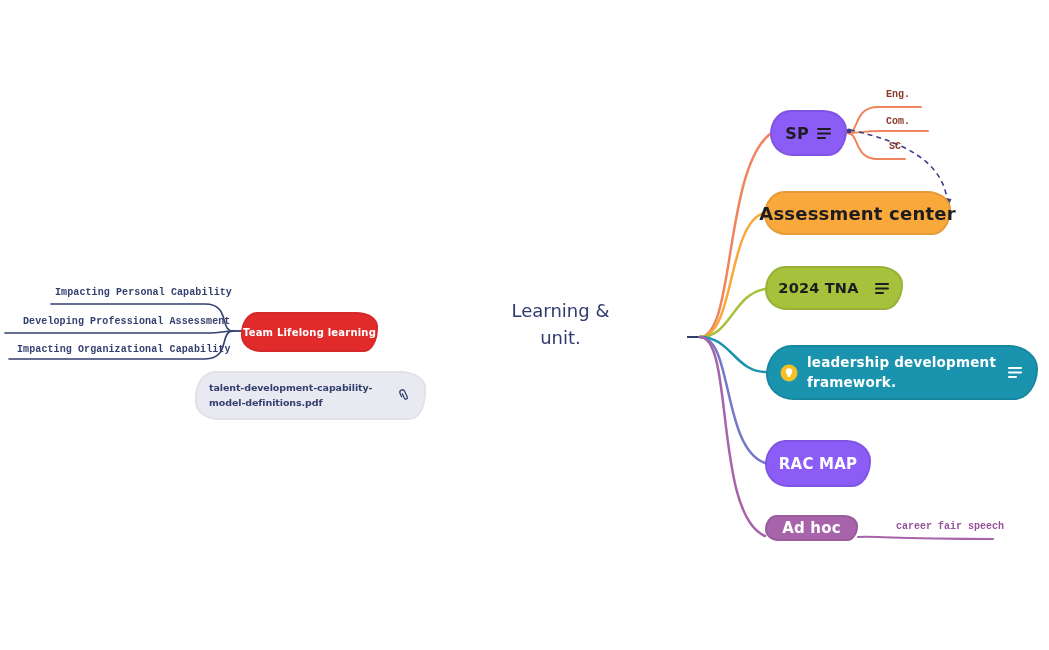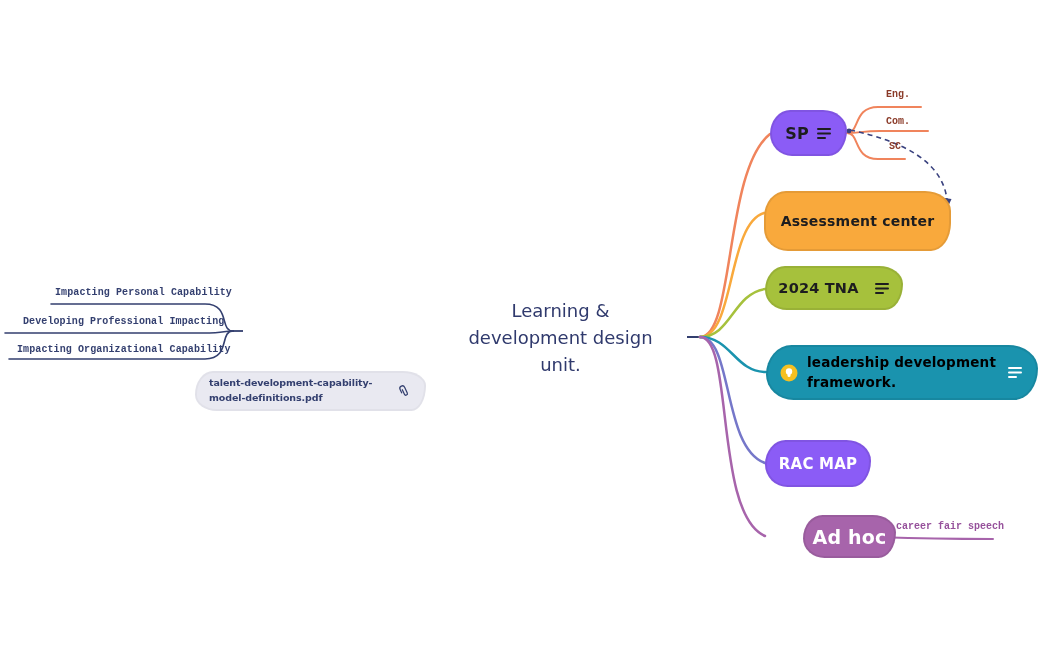--- a/index.html
+++ b/index.html
@@ -11,36 +11,36 @@
   .node{
     position:absolute;display:flex;align-items:center;justify-content:center;
     box-sizing:border-box;border:2px solid rgba(0,0,0,0.08);cursor:pointer;
   }
   .node span{white-space:nowrap;letter-spacing:.2px;}
   .txt-white{color:#ffffff;font-weight:bold;}
   .txt-black{color:#1d1d1f;font-weight:bold;}
   
   #node-sp{left:770px;top:110px;width:77px;height:46px;font-size:16px;gap:8px;
     border-radius:22px 26px 20px 24px / 26px 22px 28px 24px;}
-  #node-assessment{left:764px;top:191px;width:187px;height:60px;font-size:14px;
+  #node-assessment{left:764px;top:191px;width:187px;height:44px;font-size:18px;
     border-radius:22px 26px 20px 24px / 26px 20px 28px 22px;}
   #node-tna{left:765px;top:266px;width:138px;height:44px;font-size:14.5px;gap:16px;
     border-radius:20px 24px 18px 22px / 24px 18px 26px 20px;}
   #node-leadership{left:766px;top:345px;width:272px;height:55px;font-size:13.5px;
     justify-content:flex-start;padding:0 12px;gap:9px;
     border-radius:26px 30px 24px 28px / 30px 24px 32px 26px;}
-  #node-leadership .lead-text{flex:1;color:#000000;font-weight:bold;line-height:1.45;
+  #node-leadership .lead-text{flex:1;color:#ffffff;font-weight:bold;line-height:1.45;
     max-width:192px;letter-spacing:.2px;}
   #node-rac{left:765px;top:440px;width:106px;height:47px;font-size:15px;
     border-radius:22px 26px 20px 24px / 26px 22px 28px 24px;}
-  #node-adhoc{left:803px;top:515px;width:93px;height:43px;font-size:19px;
+  #node-adhoc{left:765px;top:515px;width:93px;height:26px;font-size:15px;
     border-radius:20px 24px 18px 22px / 24px 18px 26px 20px;}
   #node-team{left:241px;top:312px;width:137px;height:40px;font-size:10px;
     border-radius:16px 22px 14px 20px / 22px 14px 24px 16px;border:2px solid rgba(0,0,0,0.05);}
-  #node-attachment{left:195px;top:371px;width:231px;height:40px;
+  #node-attachment{left:195px;top:371px;width:231px;height:49px;
     justify-content:flex-start;padding:6px 12px;gap:8px;border:2px solid rgba(0,0,0,0.03);
     border-radius:20px 26px 16px 24px / 26px 16px 28px 18px;}
   #node-attachment .att-text{color:#333f6f;font-weight:bold;font-size:9.5px;
     line-height:1.55;max-width:186px;word-wrap:break-word;letter-spacing:-.1px;}
   
   #central{position:absolute;left:448px;top:297px;width:225px;text-align:center;
     color:#303a6d;font-size:18px;line-height:27px;font-weight:400;cursor:pointer;}
   
   .float-label{position:absolute;font-weight:bold;white-space:nowrap;cursor:pointer;font-family:Liberation Mono, monospace;}
   .cap-label{font-size:10px;color:#333f6f;letter-spacing:.1px;}
@@ -81,28 +81,30 @@
     <circle cx="849" cy="131" r="2.4" fill="#39417e"></circle>
 
     <path d="M233 331 L 243 331" stroke="#333f6f" stroke-width="1.8" fill="none"></path>
     <path d="M233 331 C 219 331, 231 304, 205 304 L 51 304" stroke="#333f6f" stroke-width="1.6" fill="none" stroke-linecap="round"></path>
     <path d="M233 331 C 221 331, 227 333, 203 333 L 5 333" stroke="#333f6f" stroke-width="1.6" fill="none" stroke-linecap="round"></path>
     <path d="M233 331 C 219 331, 231 359, 205 359 L 9 359" stroke="#333f6f" stroke-width="1.6" fill="none" stroke-linecap="round"></path>
   </svg>
 
   <div id="central">
     <span style="display:block">Learning &amp;</span>
-    <span style="display:block">development design</span>
     <span style="display:block">unit.</span>
   </div>
 
   <div id="cap-1" class="float-label cap-label">Impacting Personal Capability</div>
-  <div id="cap-2" class="float-label cap-label">Developing Professional Impacting</div>
+  <div id="cap-2" class="float-label cap-label">Developing Professional Assessment</div>
   <div id="cap-3" class="float-label cap-label">Impacting Organizational Capability</div>
 
+  <div id="node-team" class="node" style="background-color: rgb(225, 43, 43);">
+    <span class="txt-white">Team Lifelong learning</span>
+  </div>
 
   <div id="node-attachment" class="node" style="background-color: rgb(233, 233, 241);">
     <div class="att-text">talent-development-capability-model-definitions.pdf</div>
     <svg class="icon" width="15" height="15" viewBox="0 0 24 24" style="transform:rotate(-25deg)">
       <path d="M7 12 L7 6 a4 4 0 0 1 8 0 L15 16 a2.5 2.5 0 0 1 -5 0 L10 8" fill="none" stroke="#333f6f" stroke-width="2" stroke-linecap="round"></path>
     </svg>
   </div>
 
   <div id="node-sp" class="node" style="background-color: #8b5cf6;">
     <span class="txt-black">SP</span>

